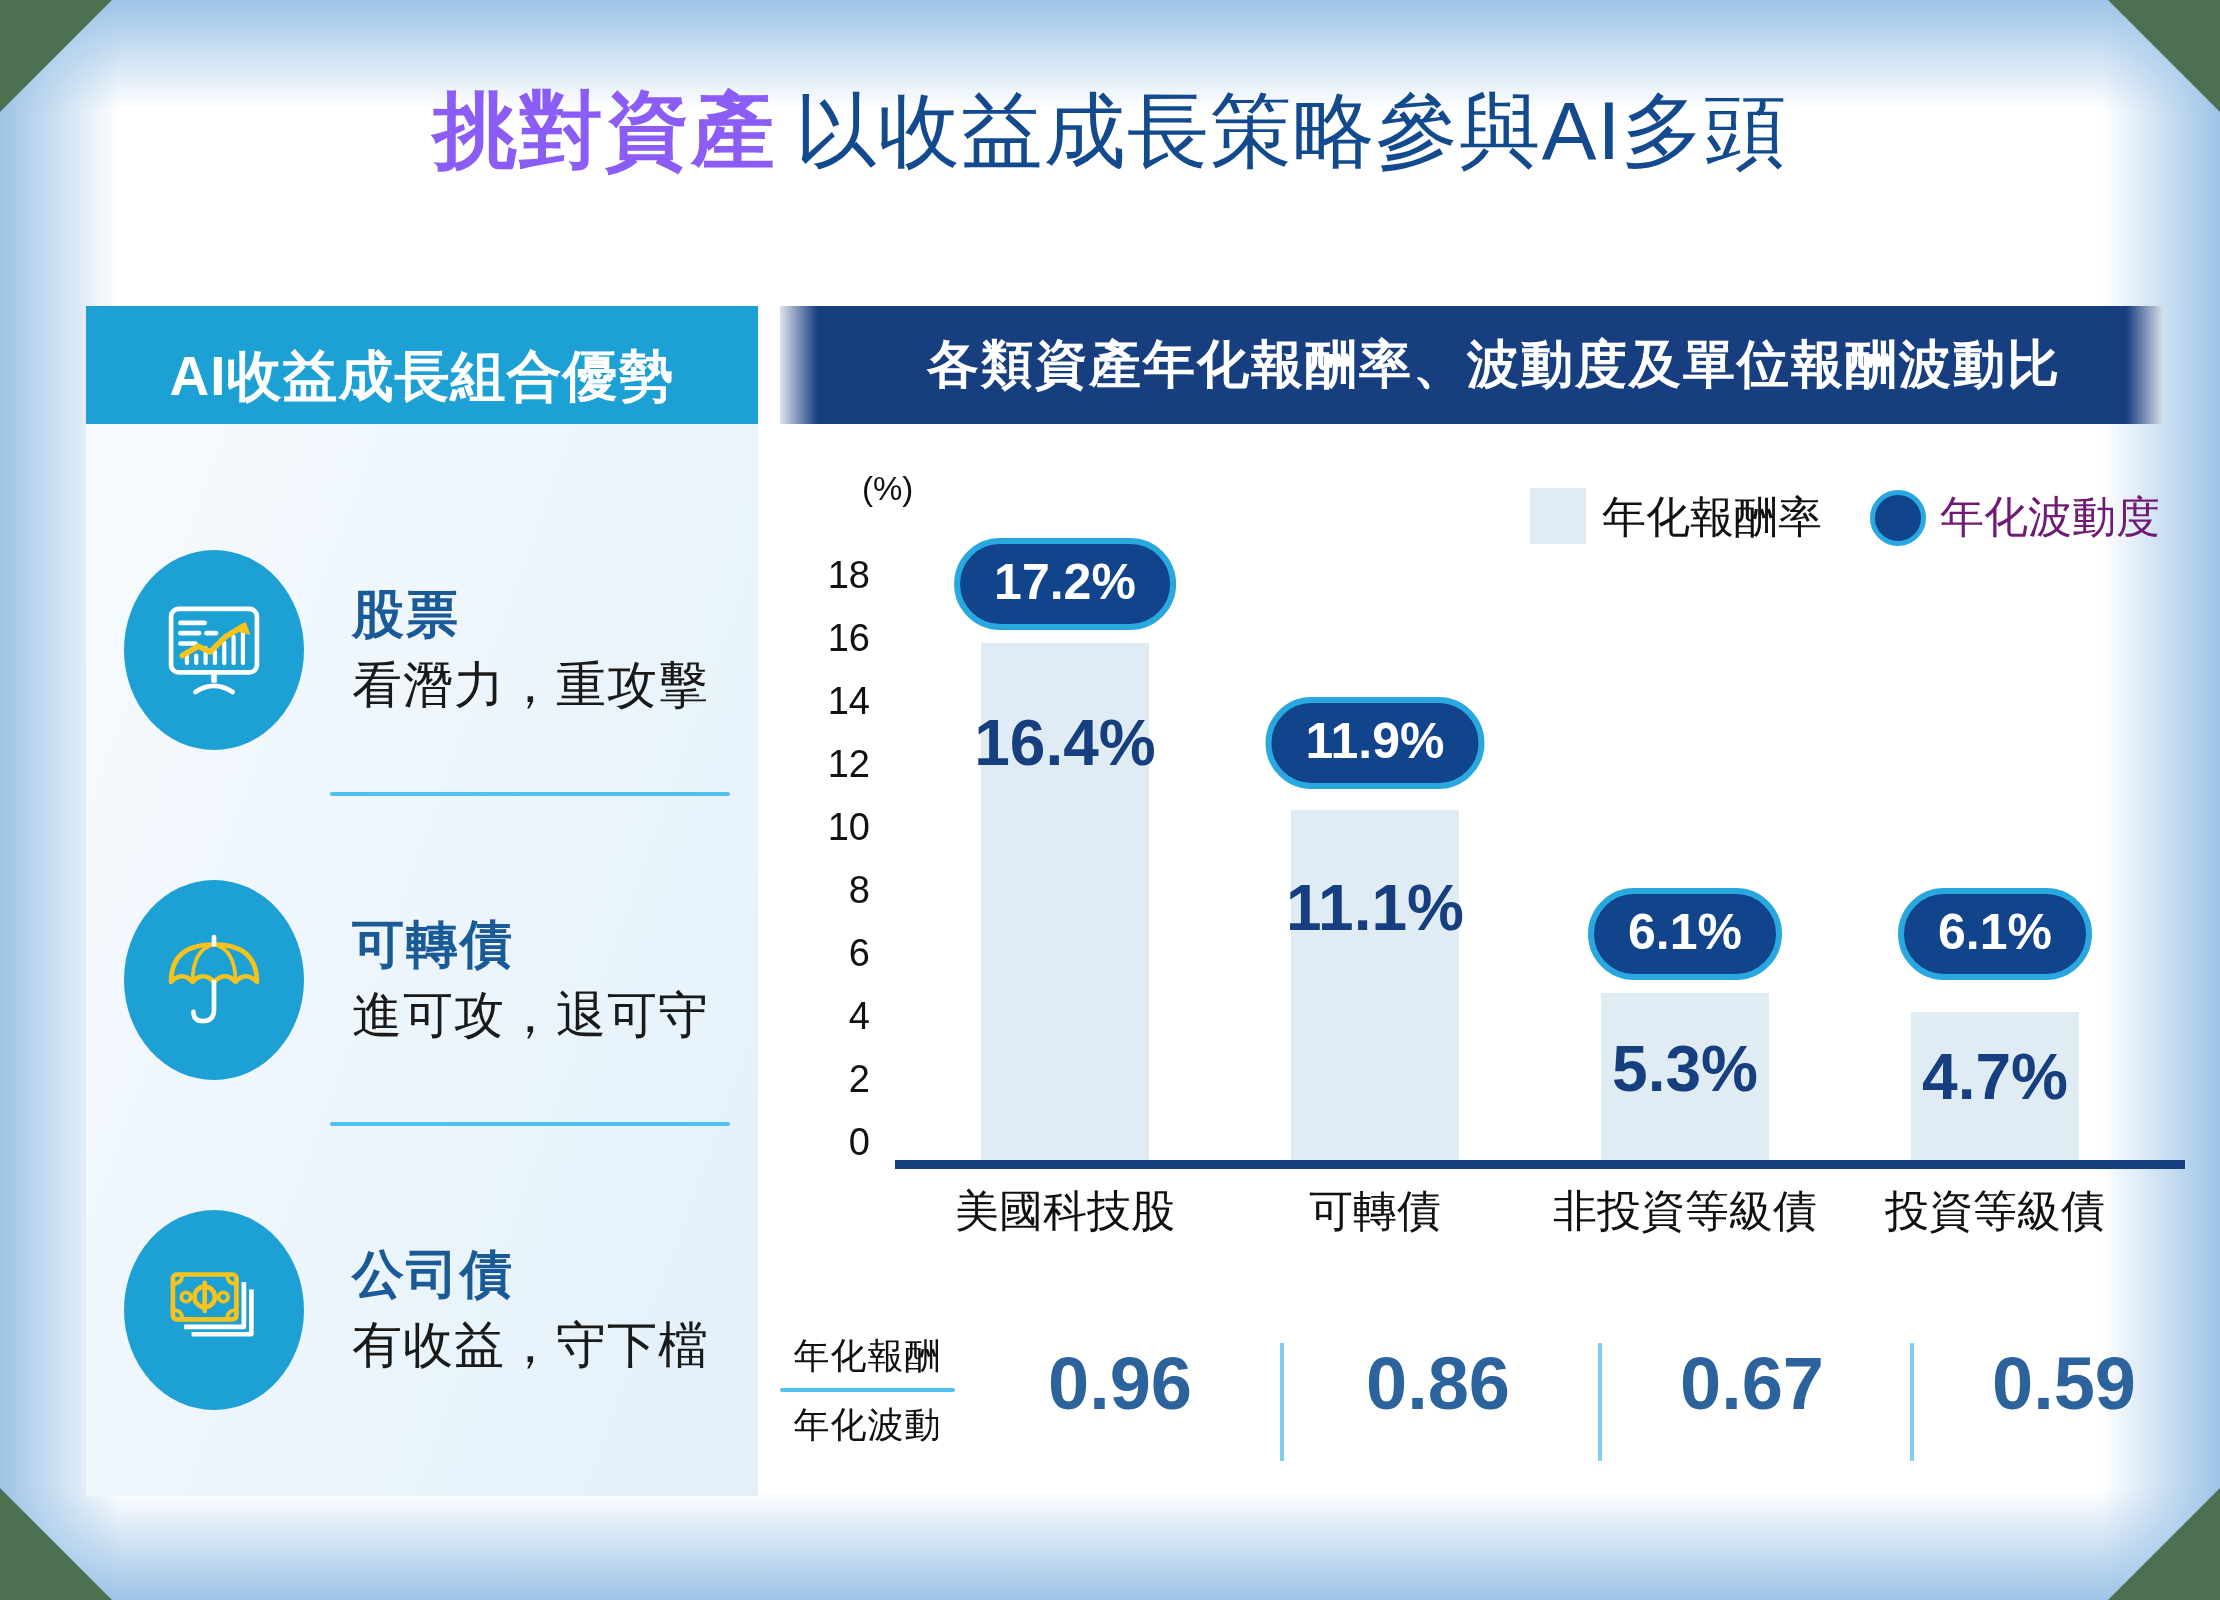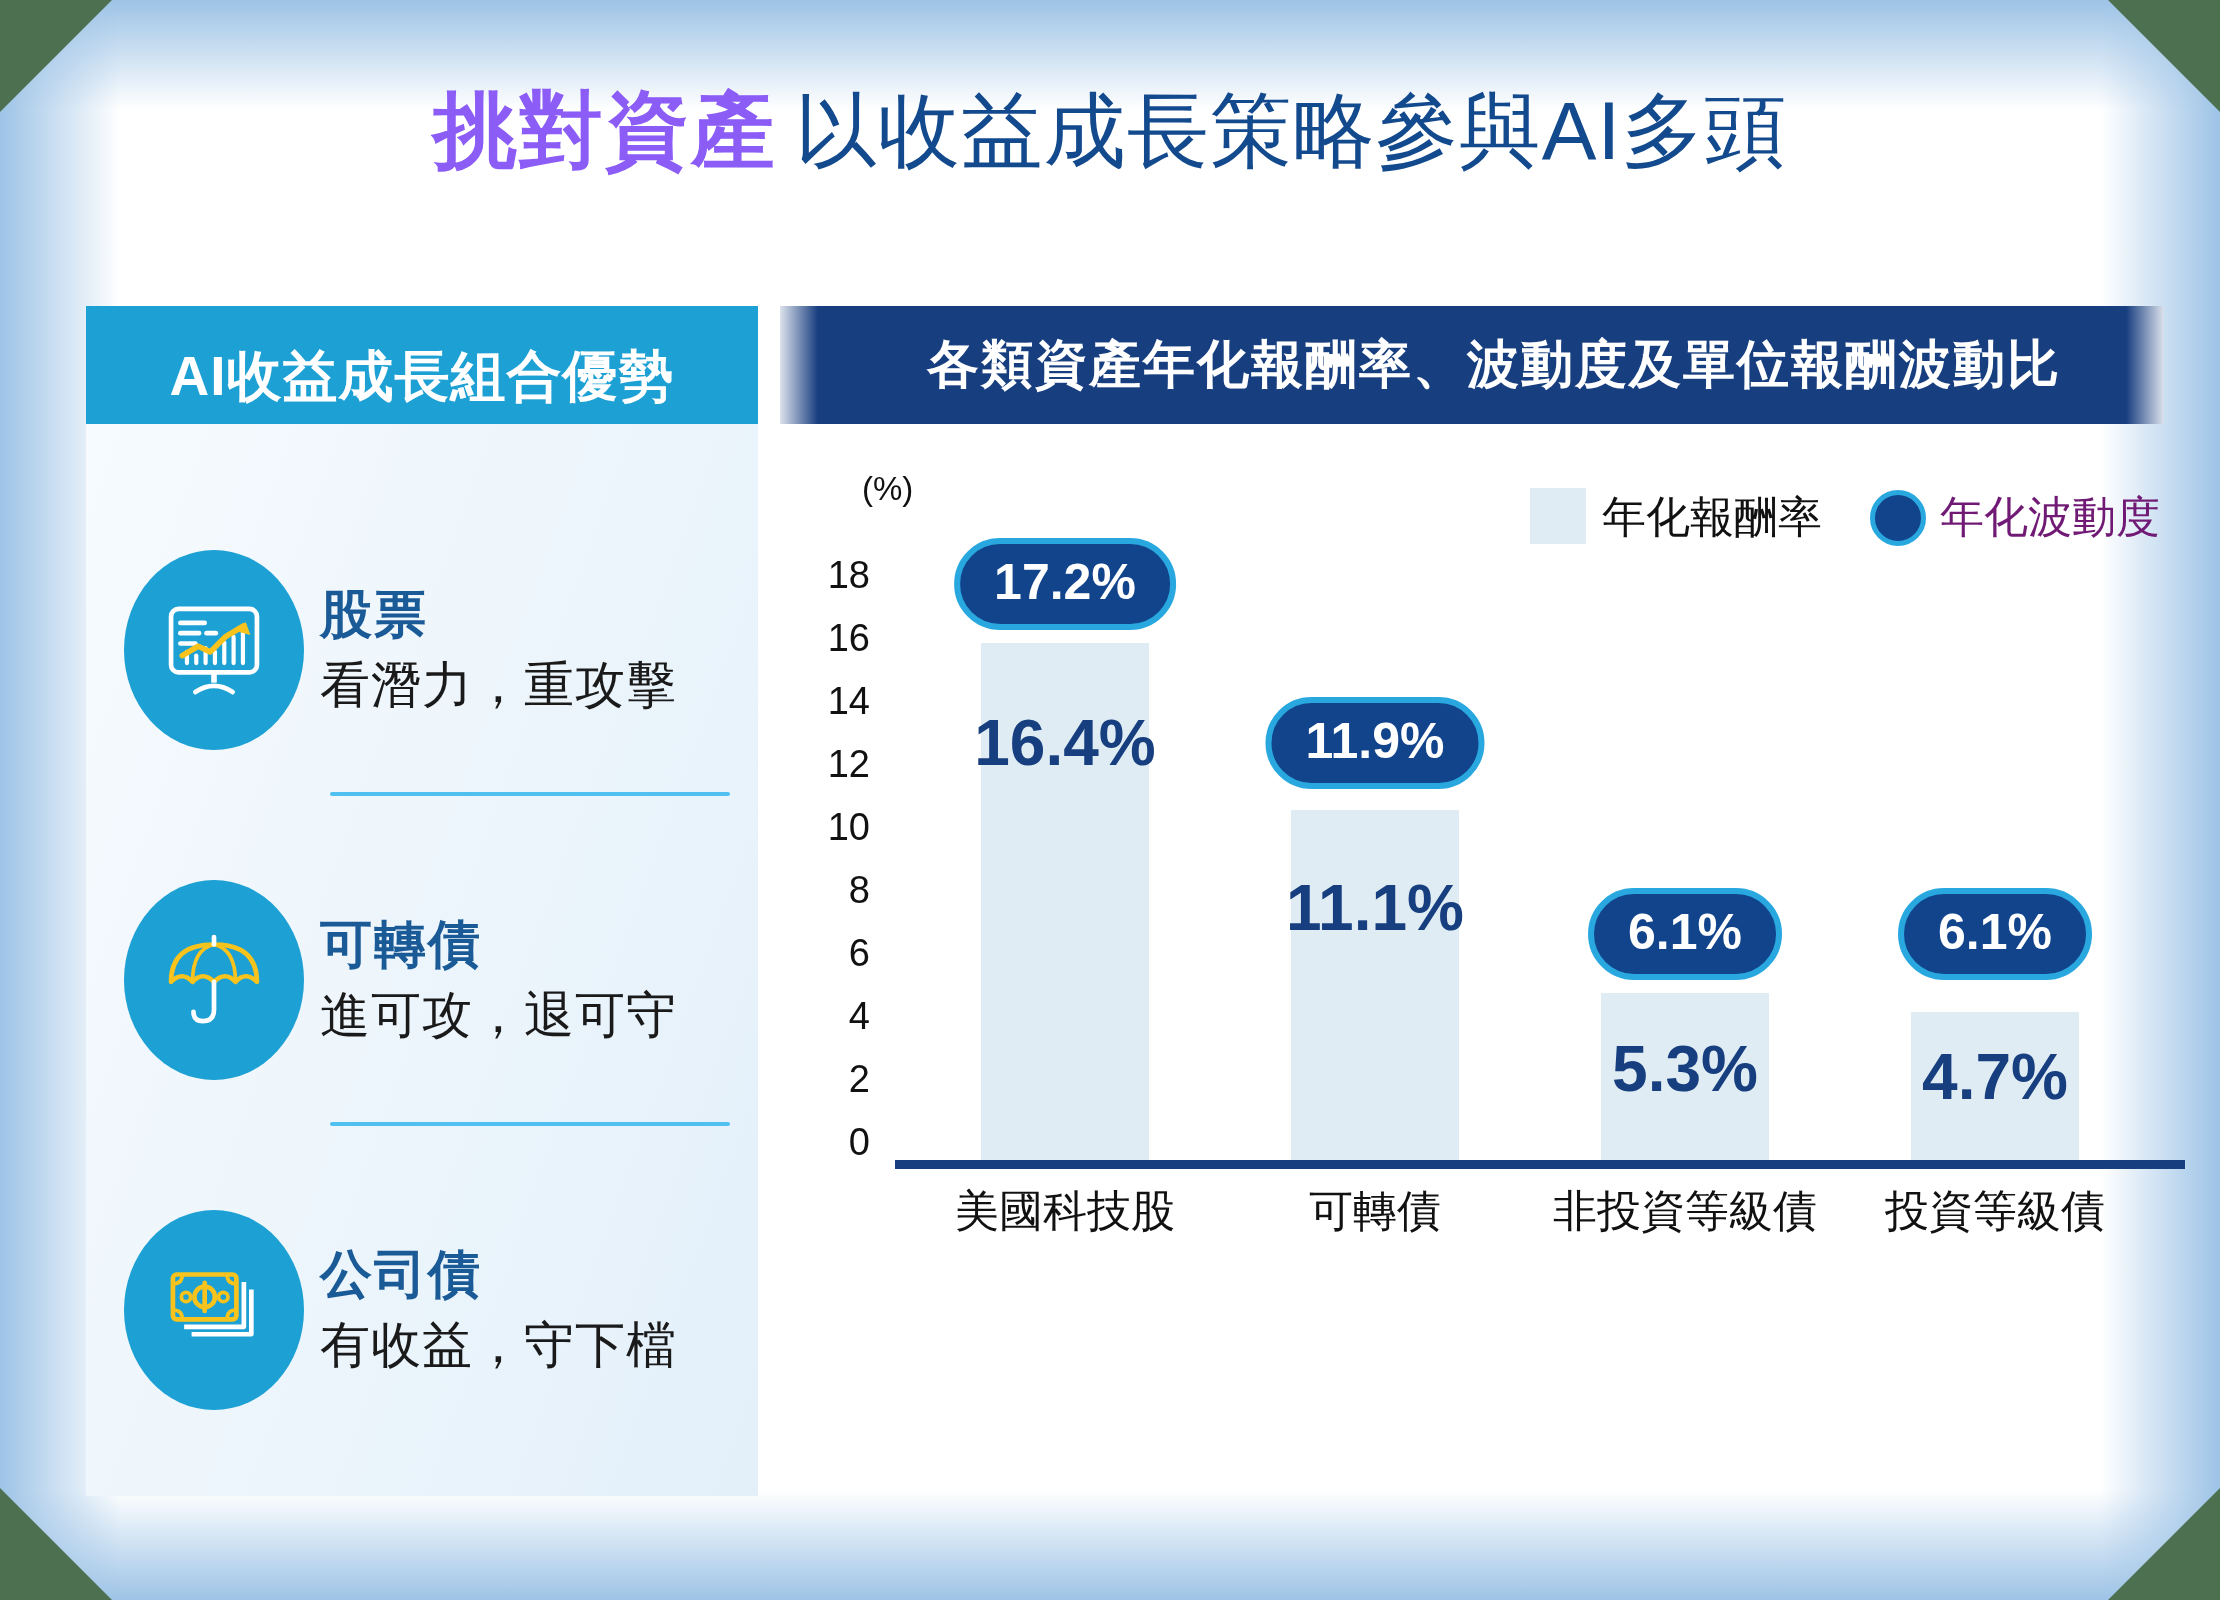--- a/index.html
+++ b/index.html
@@ -64,21 +64,21 @@
     position:absolute;left:86px;width:672px;height:260px;
     display:flex;align-items:center;
   }
   .feature .circle{
     width:180px;height:200px;border-radius:50%;
     background:#1da0d4;
     margin-left:38px;
     flex:0 0 auto;
     display:flex;align-items:center;justify-content:center;
   }
-  .feature .ftext{margin-left:16px;}
+  .feature .ftext{margin-left:48px;}
   .feature .fname{
     font-size:52px;font-weight:bold;color:#1a5a96;letter-spacing:2px;
     line-height:1.15;
   }
   .feature .fdesc{
     font-size:50px;color:#1a1a1a;letter-spacing:1px;margin-top:12px;
     line-height:1.15;
   }
   .fdivider{
     position:absolute;left:330px;width:400px;height:4px;
@@ -304,14 +304,29 @@
     </div>
 
     <div id="baseline" style="top:690px"></div>
 
     <div class="xlabel" style="left:120px;top:712px">美國科技股</div>
     <div class="xlabel" style="left:430px;top:712px">可轉債</div>
     <div class="xlabel" style="left:740px;top:712px">非投資等級債</div>
     <div class="xlabel" style="left:1050px;top:712px">投資等級債</div>
   </div>
 
+  <div id="ratio-row">
+    <div id="frac">
+      <div class="fl">年化報酬</div>
+      <div class="fbar"></div>
+      <div class="fl">年化波動</div>
+    </div>
+
+    <div class="ratio-cell" style="left:190px">0.96</div>
+    <div class="ratio-sep" style="left:500px"></div>
+    <div class="ratio-cell" style="left:508px">0.86</div>
+    <div class="ratio-sep" style="left:818px"></div>
+    <div class="ratio-cell" style="left:822px">0.67</div>
+    <div class="ratio-sep" style="left:1130px"></div>
+    <div class="ratio-cell" style="left:1134px">0.59</div>
+  </div>
 
 </div>
 
 </body></html>

